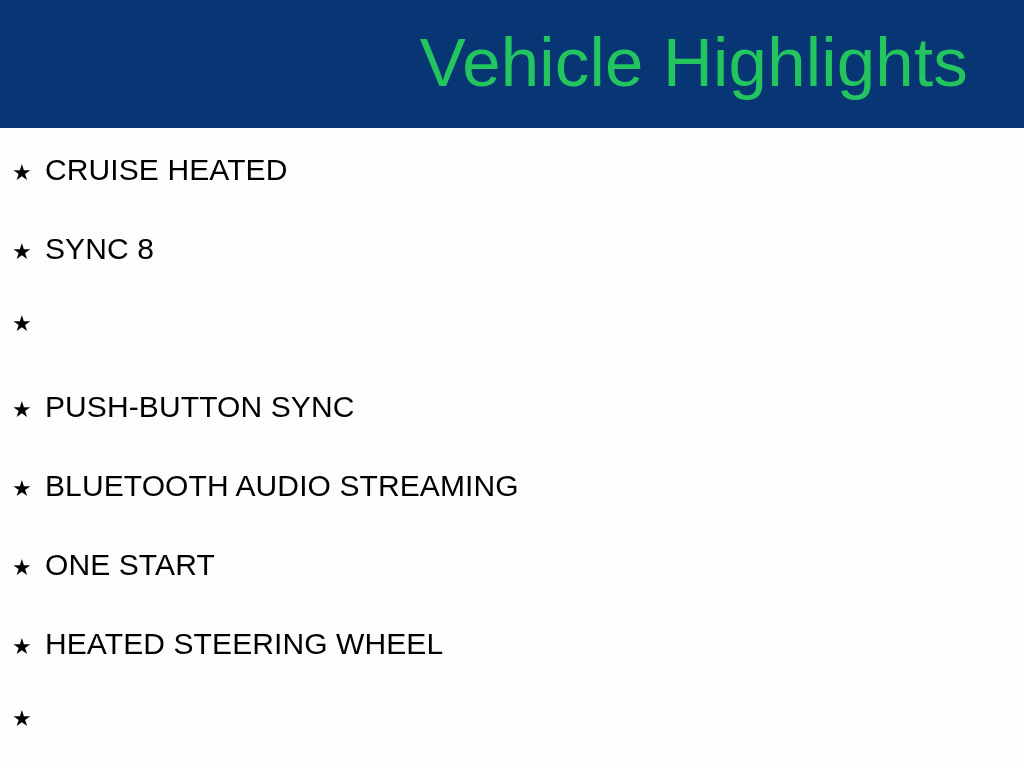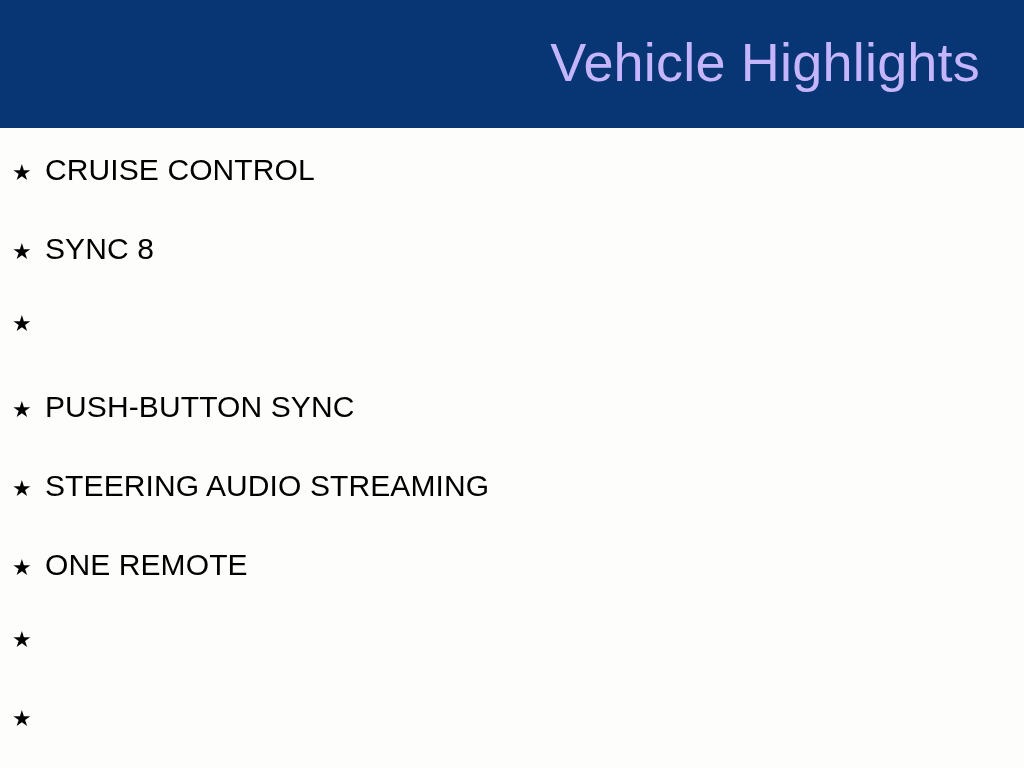--- a/index.html
+++ b/index.html
@@ -32,28 +32,28 @@
     height: 128px;
     background: #083573;
     display: flex;
     align-items: center;
     justify-content: flex-end;
     box-sizing: border-box;
     padding-right: 44px;
   }
 
   .header-title {
-    color: #c4b5fd;
+    color: #22c55e;
     font-family: "Liberation Sans", sans-serif;
-    font-size: 54px;
+    font-size: 69px;
     font-weight: 400;
     line-height: 1;
     letter-spacing: 0.2px;
     white-space: nowrap;
-    margin: 0;
+    margin: 12px;
     padding: 0;
     transform: translateY(-2px);
   }
 
   
   .highlights-list {
     position: absolute;
     left: 0;
     top: 128px;
     width: 1024px;
@@ -102,49 +102,50 @@
 <div class="slide">
 
   <div class="header-band">
     <h1 class="header-title">Vehicle Highlights</h1>
   </div>
 
   <ul class="highlights-list">
 
     <li class="highlight-item">
       <span class="bullet-star">★</span>
-      <span class="highlight-label">CRUISE CONTROL</span>
+      <span class="highlight-label">CRUISE HEATED</span>
     </li>
 
     <li class="highlight-item">
       <span class="bullet-star">★</span>
       <span class="highlight-label">SYNC 8</span>
     </li>
 
     <li class="highlight-item">
       <span class="bullet-star">★</span>
     </li>
 
     <li class="highlight-item">
       <span class="bullet-star">★</span>
       <span class="highlight-label">PUSH-BUTTON SYNC</span>
     </li>
 
     <li class="highlight-item">
       <span class="bullet-star">★</span>
-      <span class="highlight-label">STEERING AUDIO STREAMING</span>
+      <span class="highlight-label">BLUETOOTH AUDIO STREAMING</span>
     </li>
 
     <li class="highlight-item">
       <span class="bullet-star">★</span>
-      <span class="highlight-label">ONE REMOTE</span>
+      <span class="highlight-label">ONE START</span>
     </li>
 
     <li class="highlight-item">
       <span class="bullet-star">★</span>
+      <span class="highlight-label">HEATED STEERING WHEEL</span>
     </li>
 
     <li class="highlight-item">
       <span class="bullet-star">★</span>
     </li>
 
   </ul>
 
 </div>
 

